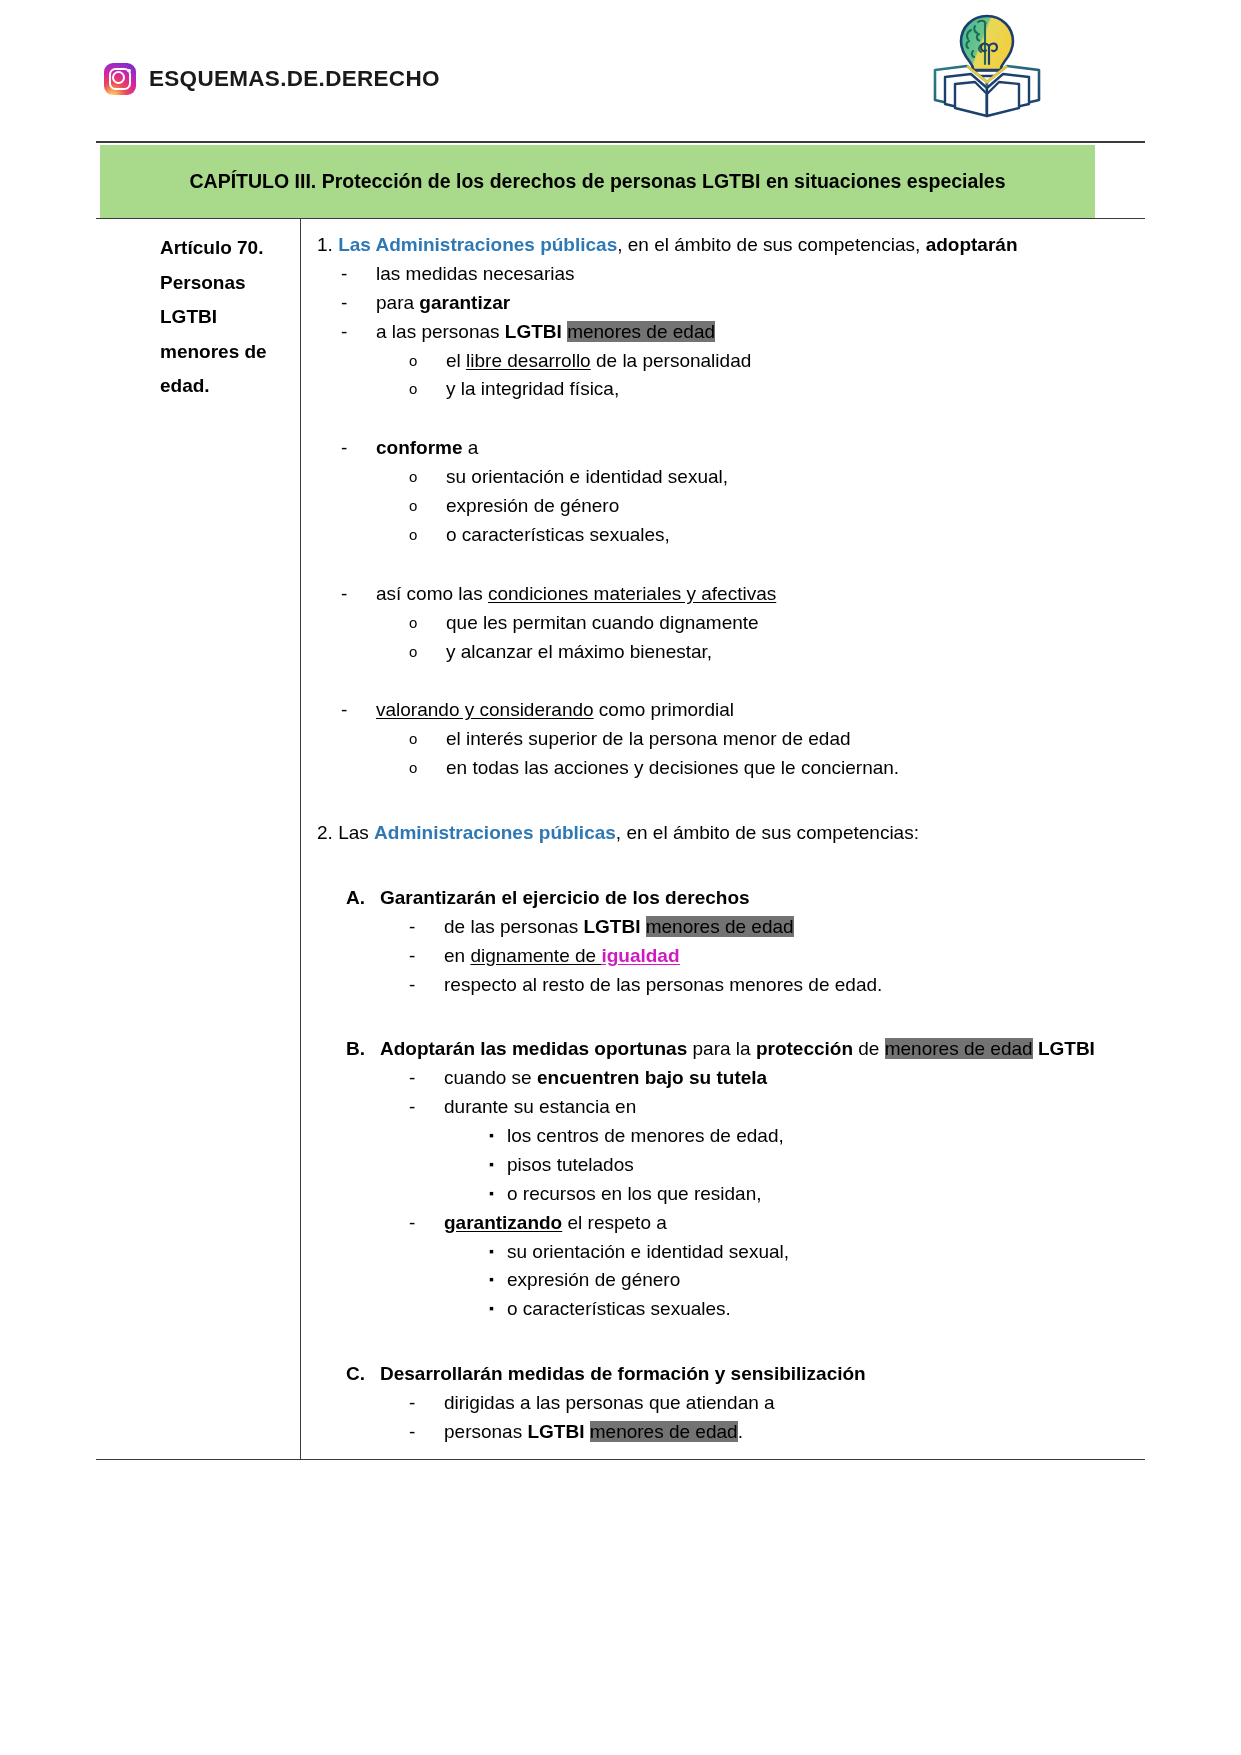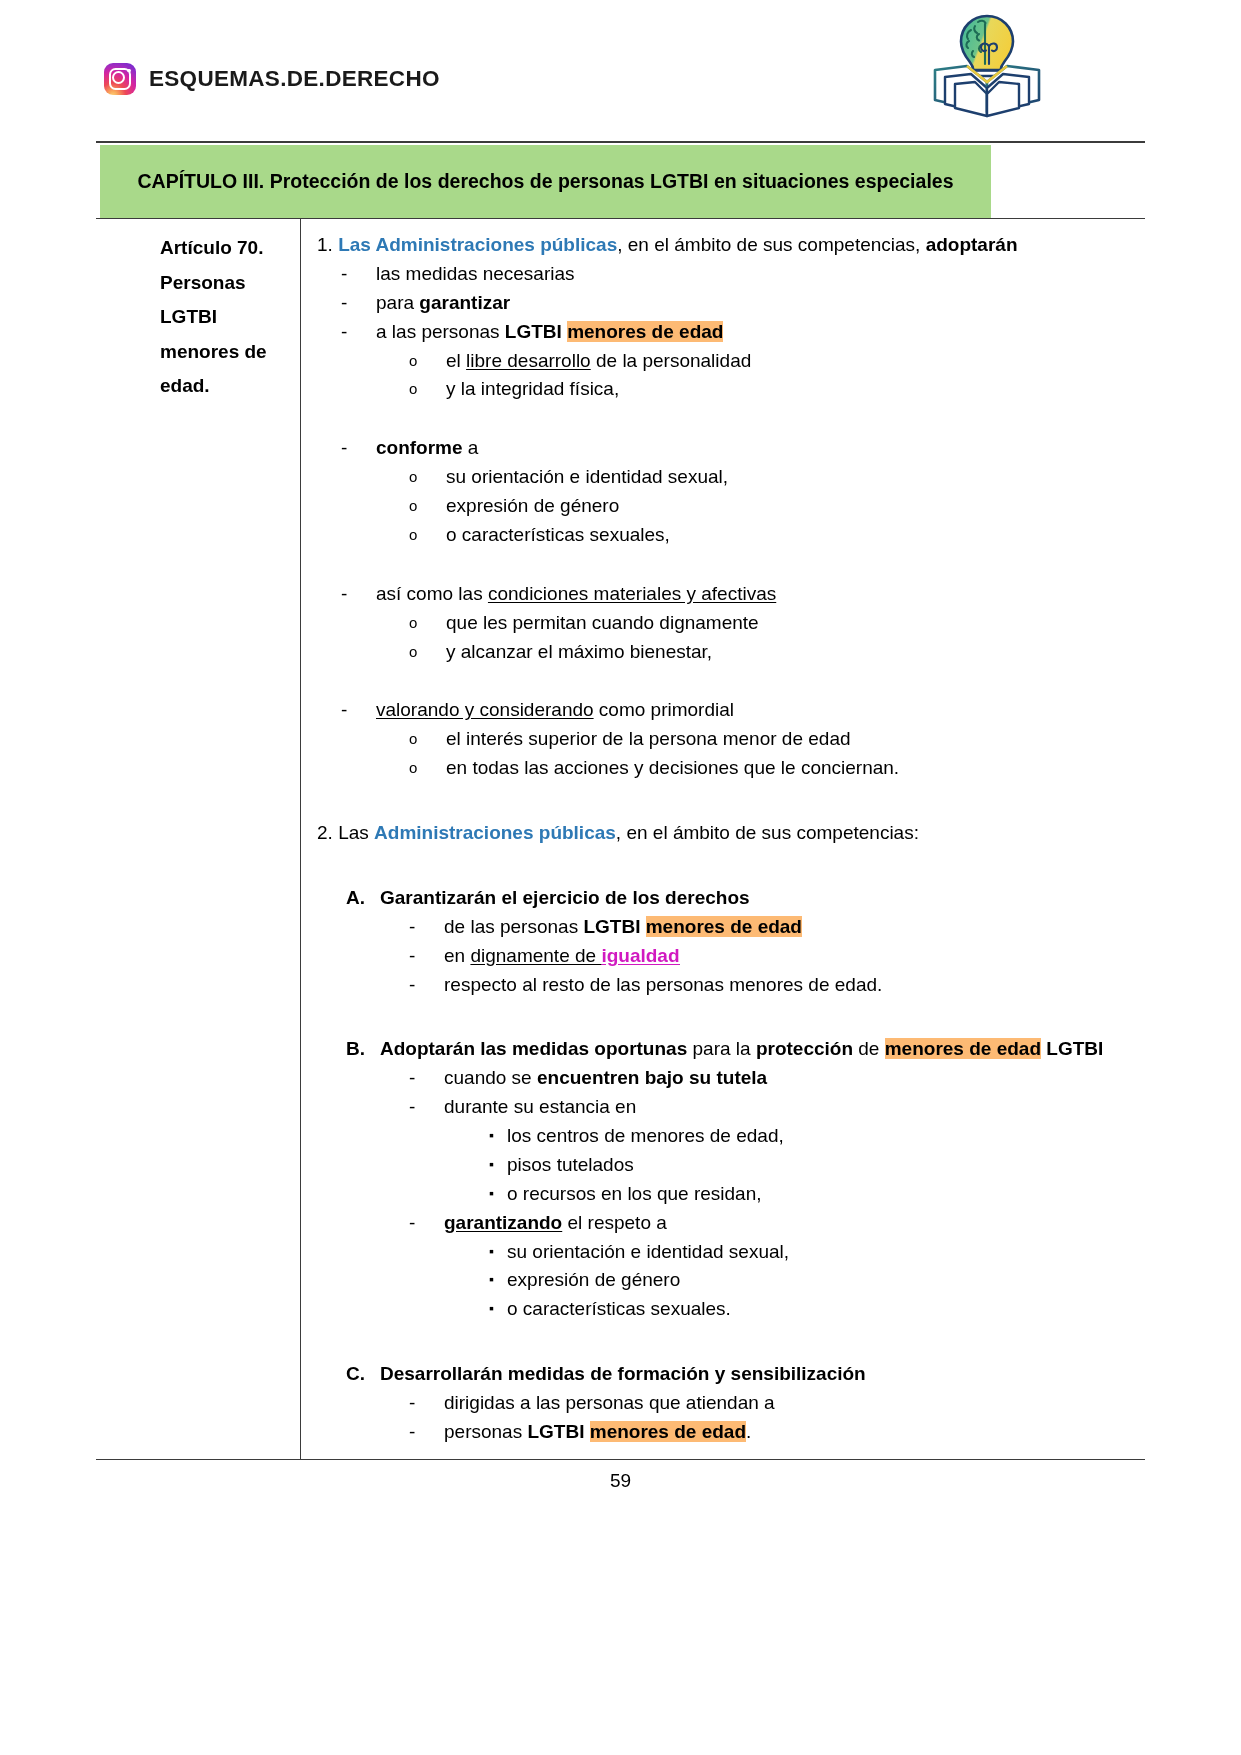--- a/index.html
+++ b/index.html
@@ -105,21 +105,21 @@
     width: 1049px;
     height: 2px;
     background: #3b3b3b;
   }
 
   
   .chapter-banner {
     position: absolute;
     left: 100px;
     top: 145px;
-    width: 891px;
+    width: 995px;
     height: 73px;
     background: #a9d98a;
     display: flex;
     align-items: center;
     justify-content: center;
     box-sizing: border-box;
   }
   .chapter-banner-text {
     font-size: 19.5px;
     font-weight: bold;
@@ -196,21 +196,21 @@
   .b-alpha{ width: 34px; font-weight: bold; }
 
   .txt { flex: 1 1 auto; }
   .gap-md { height: 30px; }
   .gap-lg { height: 36px; }
 
   
   .b     { font-weight: bold; }
   .u     { text-decoration: underline; text-underline-offset: 2px; }
   .blue  { color: #2e79b5; font-weight: bold; }
-  .hl    { background: #fdba74; font-weight: bold; margin-top: 37px; }
+  .hl    { background: #737373; font-weight: normal; margin-top: 37px; }
   .pink  { color: #d119c0; font-weight: bold; text-decoration: underline; }
 
   
   .footer {
     position: absolute;
     left: 0;
     top: 1470px;
     width: 1241px;
     text-align: center;
     font-size: 19px;
@@ -466,17 +466,14 @@
               <span class="txt"><span>personas </span><span class="b">LGTBI </span><span class="hl">menores de edad</span><span>.</span></span>
             </div>
 
           </div>
         </td>
       </tr>
     </tbody>
       </table>
   </div>
 
-  <div class="footer">
-    <span>59</span>
-  </div>
 
 </div>
 
 </body></html>

